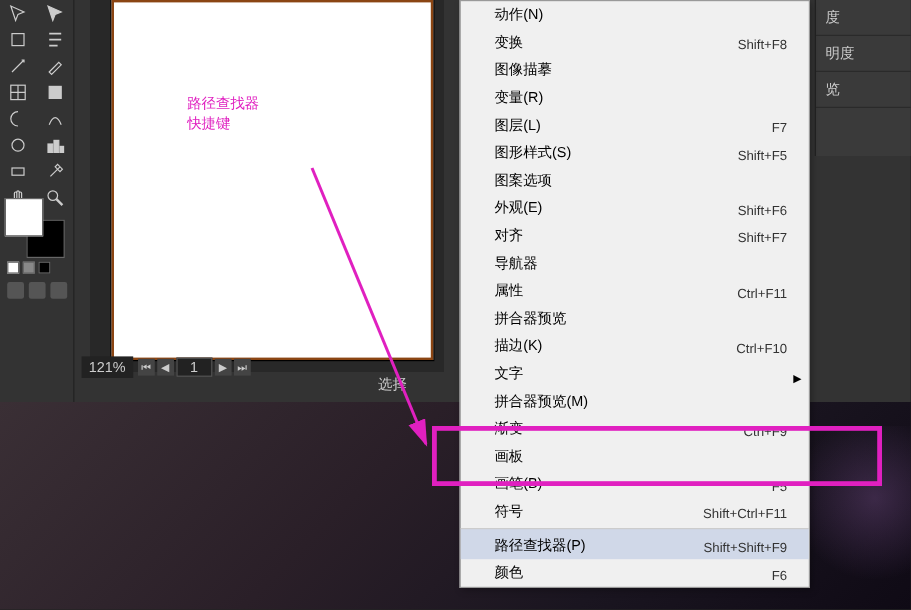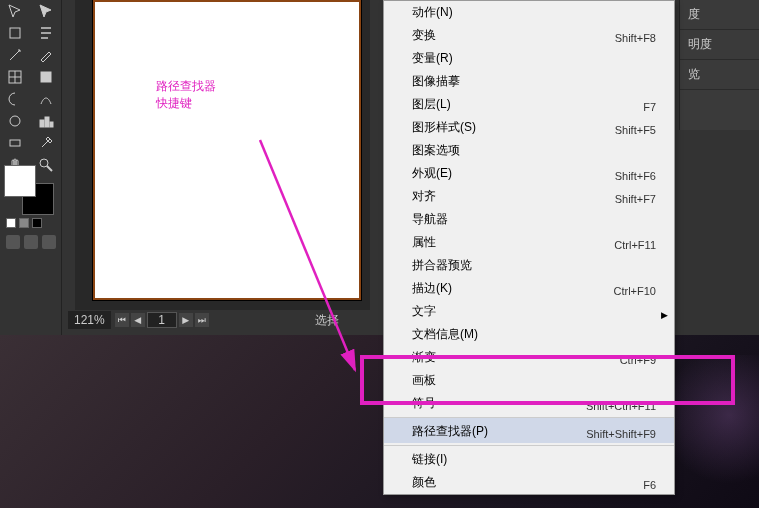--- a/index.html
+++ b/index.html
@@ -13,21 +13,21 @@
 .tool svg{width:16px;height:16px;fill:#ccc;stroke:#ccc}
 .swatch-area{position:absolute;left:4px;top:165px;width:50px;height:50px}
 .sw-fg{position:absolute;width:32px;height:32px;background:#fff;border:1px solid #666;left:0;top:0}
 .sw-bg{position:absolute;width:32px;height:32px;background:#000;border:1px solid #666;left:18px;top:18px}
 .mini-sw{position:absolute;left:6px;top:218px;display:flex;gap:3px}
 .mini-sw div{width:10px;height:10px;border:1px solid #666}
 .bot-icons{position:absolute;left:6px;top:235px;display:flex;gap:4px}
 .bot-icons div{width:14px;height:14px;background:#555;border-radius:2px}
 .canvas{position:absolute;left:75px;top:0;width:295px;height:310px;background:#282828}
 .artboard{position:absolute;left:18px;top:0;width:268px;height:300px;background:#fff;border:2px solid #8B4513;box-shadow:0 0 0 1px #000}
-.status{position:absolute;left:68px;bottom:5px;height:20px;display:flex;align-items:center;gap:4px;color:#ccc}
+.status{position:absolute;left:68px;bottom:19px;height:20px;display:flex;align-items:center;gap:4px;color:#ccc}
 .zoom{background:#222;padding:2px 6px;color:#ccc}
 .pager{display:flex;align-items:center;gap:2px}
 .pbtn{width:14px;height:14px;background:#444;color:#ccc;display:flex;align-items:center;justify-content:center;font-size:9px;cursor:pointer}
 .pinput{width:30px;height:16px;background:#222;color:#ccc;border:1px solid #555;text-align:center}
 .sel-text{position:absolute;bottom:6px;left:315px;color:#ccc}
 .panels{position:absolute;right:0;top:0;width:80px;height:130px;background:#3a3a3a;border-left:1px solid #222}
 .panel-item{padding:6px 8px;color:#ccc;border-bottom:1px solid #2a2a2a;cursor:pointer}
 .menu{position:absolute;left:383px;top:0;width:292px;background:#f0f0f0;border:1px solid #999;box-shadow:2px 2px 6px rgba(0,0,0,.3);z-index:10}
 .mi{display:flex;justify-content:space-between;align-items:flex-end;padding:3px 18px 3px 28px;color:#000;cursor:pointer;position:relative}
 .mi.hl{background:#d0d8e8}
@@ -191,24 +191,24 @@
 
 <div class="menu" id="menu">
     <div class="mi">
       <span>动作(N)</span>
     </div>
     <div class="mi">
       <span>变换</span>
       <span class="sc">Shift+F8</span>
     </div>
     <div class="mi">
+      <span>图像描摹</span>
+    </div>
+    <div class="mi">
       <span>变量(R)</span>
-    </div>
-    <div class="mi">
-      <span>图像描摹</span>
     </div>
     <div class="mi">
       <span>图层(L)</span>
       <span class="sc">F7</span>
     </div>
     <div class="mi">
       <span>图形样式(S)</span>
       <span class="sc">Shift+F5</span>
     </div>
     <div class="mi">
@@ -234,39 +234,40 @@
     </div>
     <div class="mi">
       <span>描边(K)</span>
       <span class="sc">Ctrl+F10</span>
     </div>
     <div class="mi">
       <span>文字</span>
       <span class="arr">▶</span>
     </div>
     <div class="mi">
-      <span>文档信息(M)</span>
+      <span>拼合器预览(M)</span>
     </div>
     <div class="mi">
       <span>渐变</span>
       <span class="sc">Ctrl+F9</span>
     </div>
     <div class="mi">
       <span>画板</span>
+    </div>
+    <div class="mi">
+      <span>画笔(B)</span>
+      <span class="sc">F5</span>
     </div>
     <div class="mi">
       <span>符号</span>
       <span class="sc">Shift+Ctrl+F11</span>
     </div>
     <div class="mi hl sep">
       <span>路径查找器(P)</span>
       <span class="sc">Shift+Shift+F9</span>
     </div>
-    <div class="mi sep">
-      <span>链接(I)</span>
-    </div>
     <div class="mi">
       <span>颜色</span>
       <span class="sc">F6</span>
     </div>
   </div>
 
 <div class="box"></div>
 
 </body></html>

